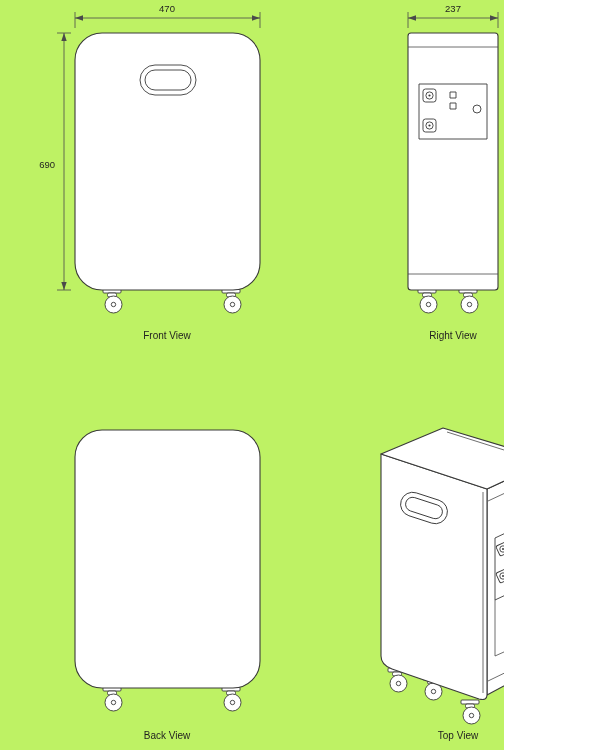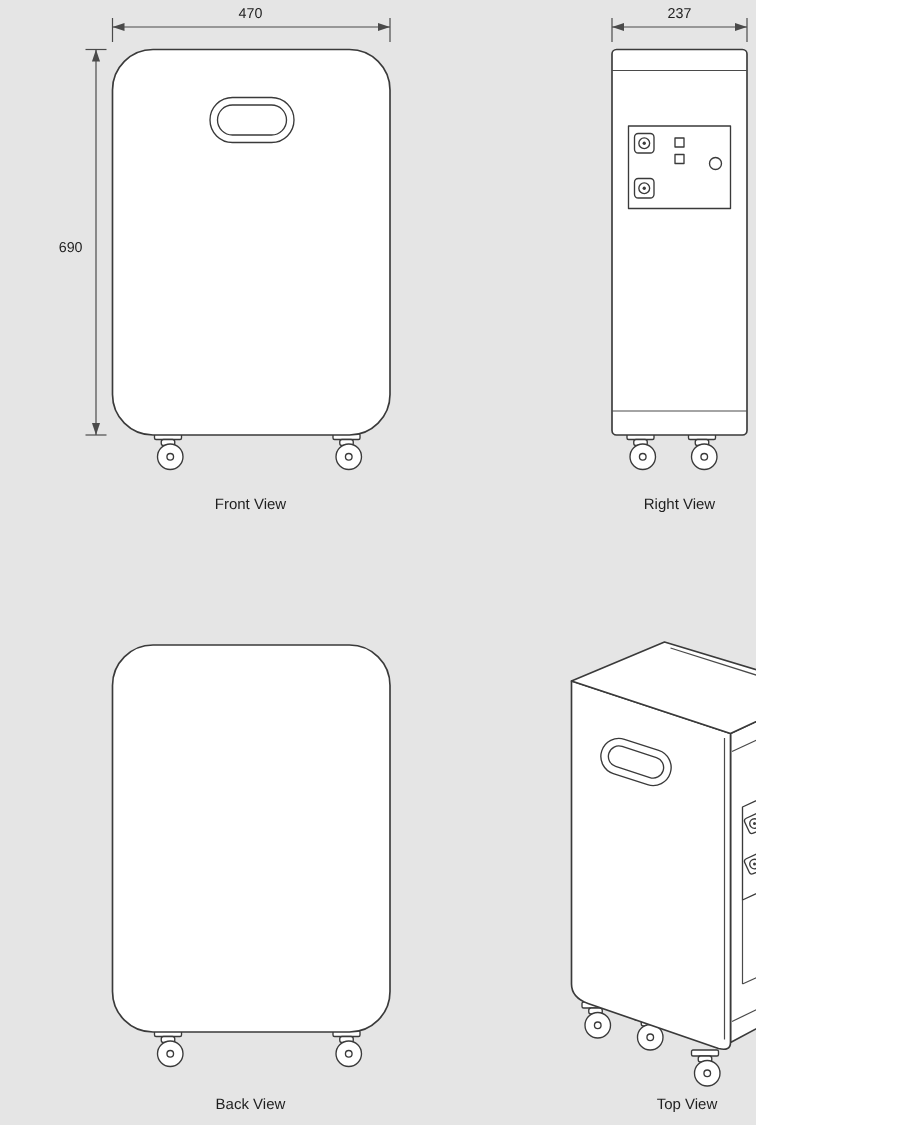--- a/index.html
+++ b/index.html
@@ -1,19 +1,19 @@
 <!DOCTYPE html>
 <html><head>
 <meta charset="utf-8">
 <style>
   html,body{margin:0;padding:0;background:#ffffff;}
   .canvas{
     position:relative;
     width:504px;height:750px;
-    background:#e5e5e5;
+    background:#bef264;
     font-family:"Liberation Sans",sans-serif;
     overflow:hidden;
   }
   svg{display:block;}
   .body-ln{fill:#ffffff;stroke:#3a3a3a;stroke-width:1.1;stroke-linejoin:round;}
   .det-ln{fill:none;stroke:#3a3a3a;stroke-width:0.9;stroke-linejoin:round;}
   .det-fill{fill:#ffffff;stroke:#3a3a3a;stroke-width:0.9;stroke-linejoin:round;}
   .seam{fill:none;stroke:#4a4a4a;stroke-width:0.8;}
   .dln{fill:none;stroke:#4a4a4a;stroke-width:0.8;}
   .arr{fill:#4a4a4a;stroke:none;}

